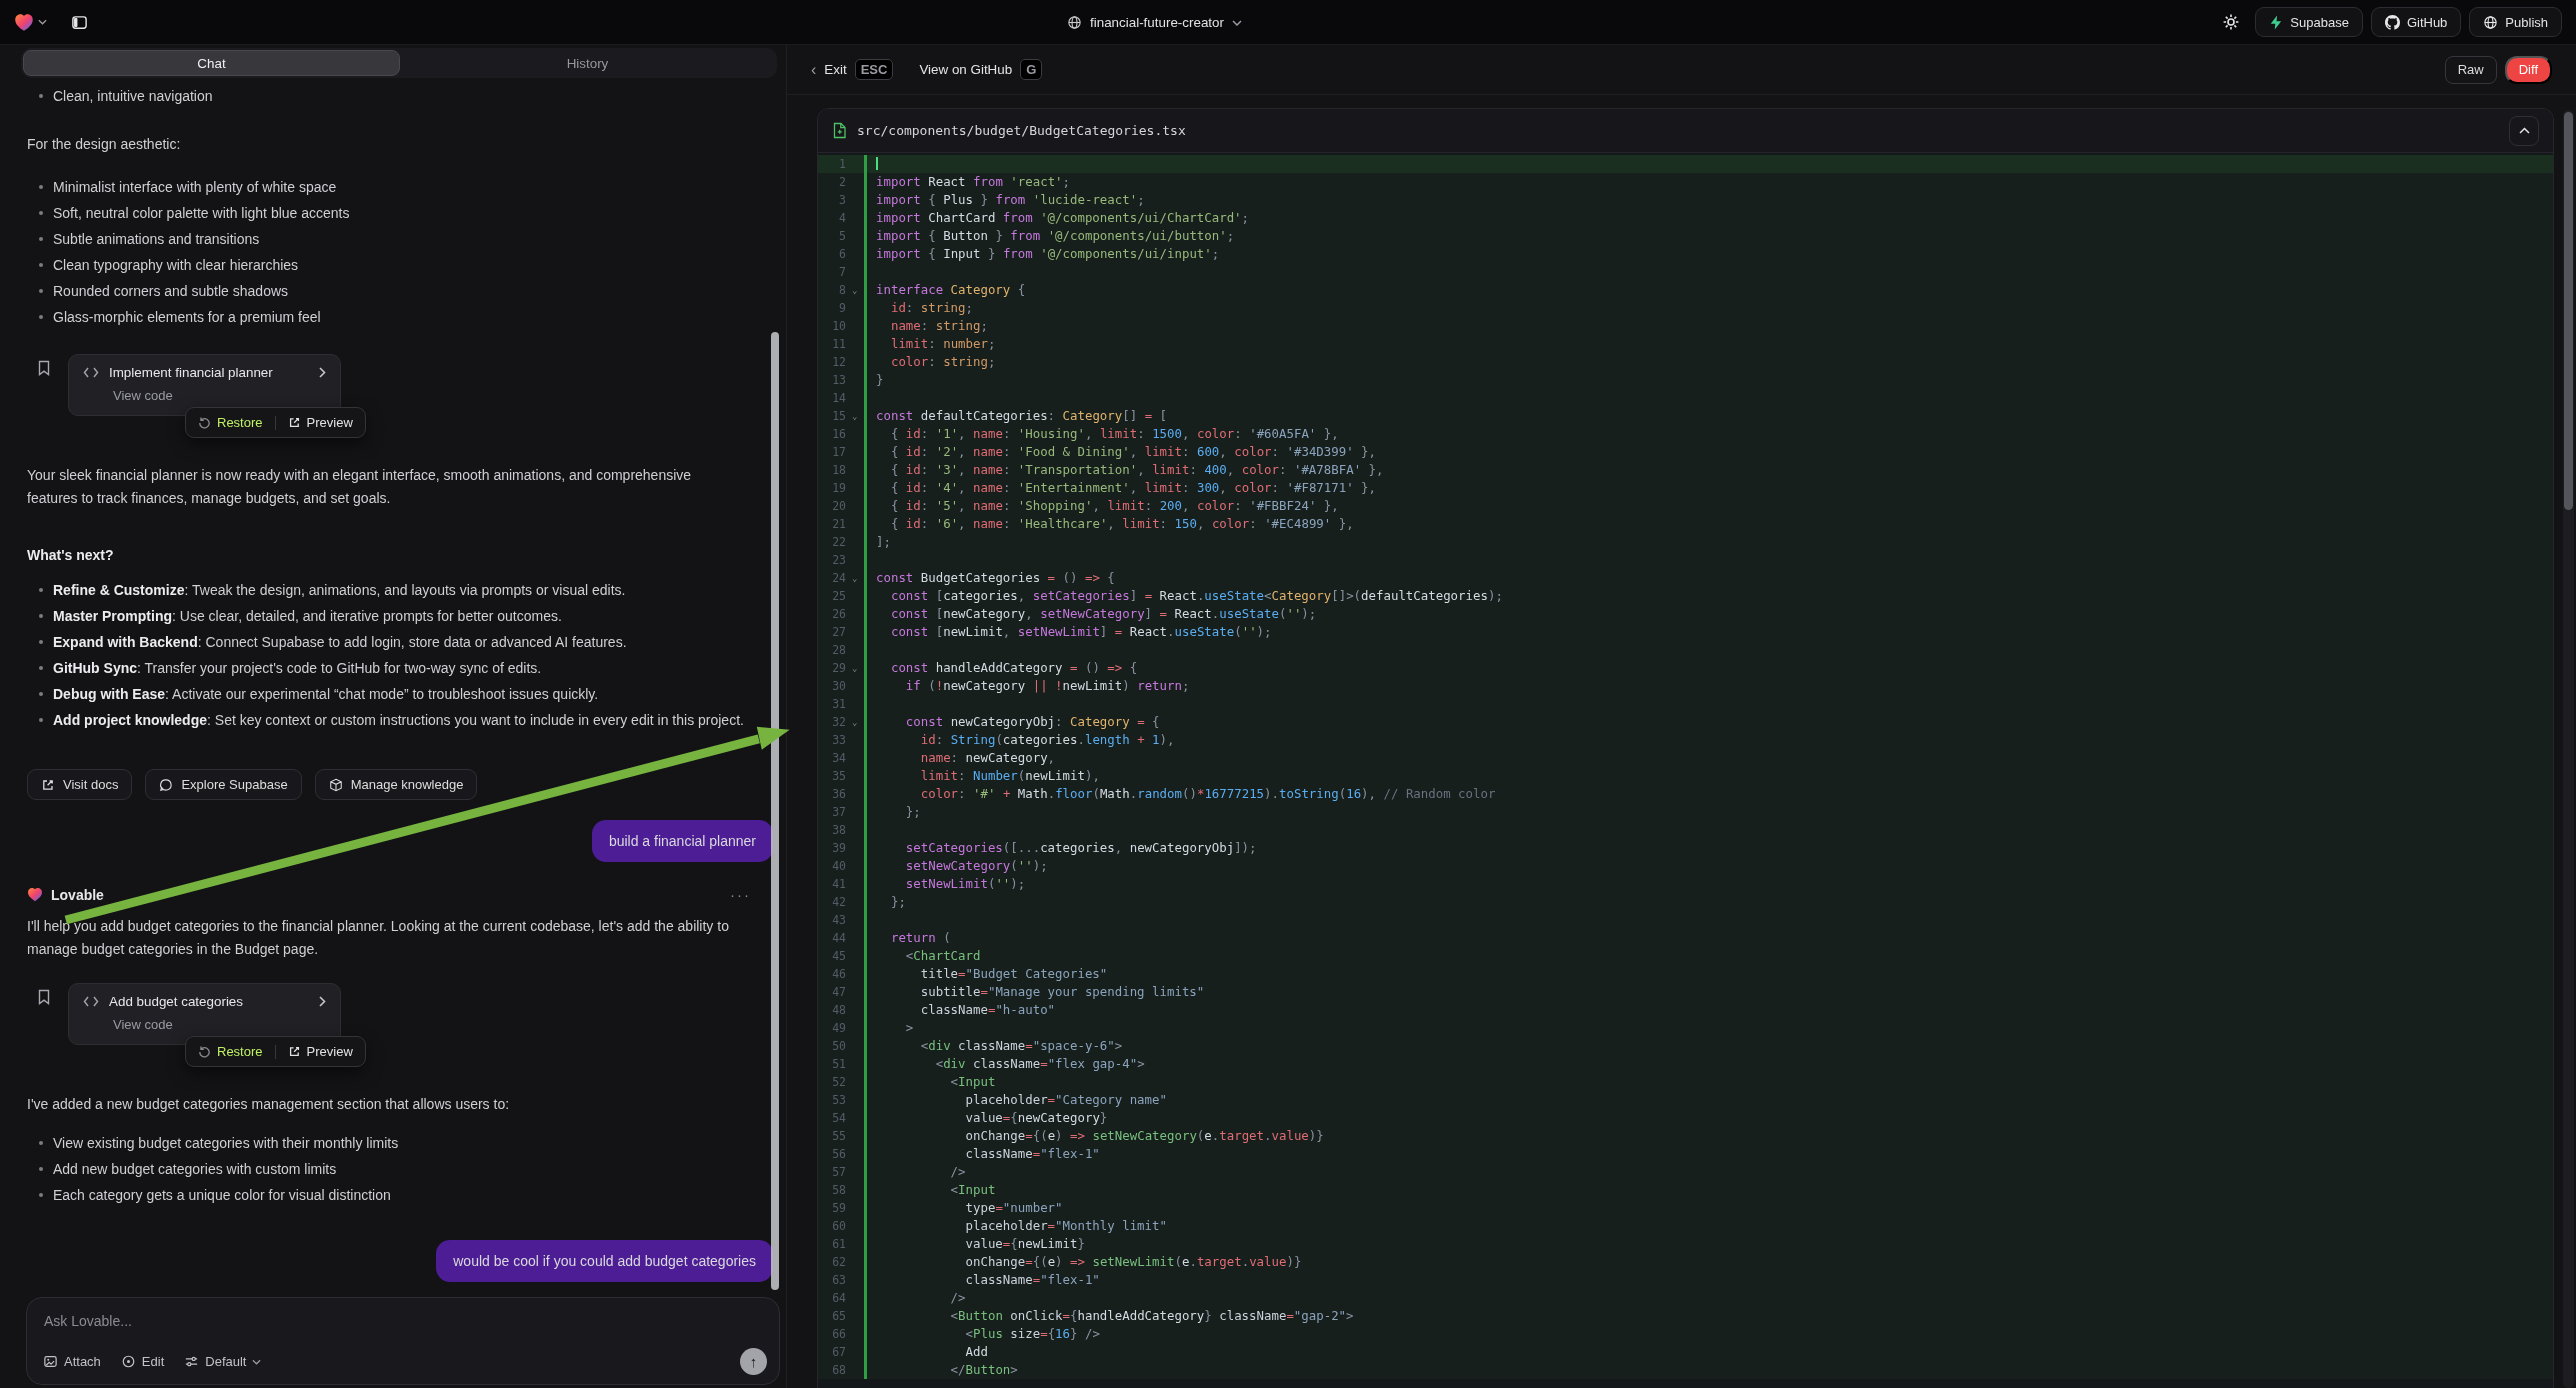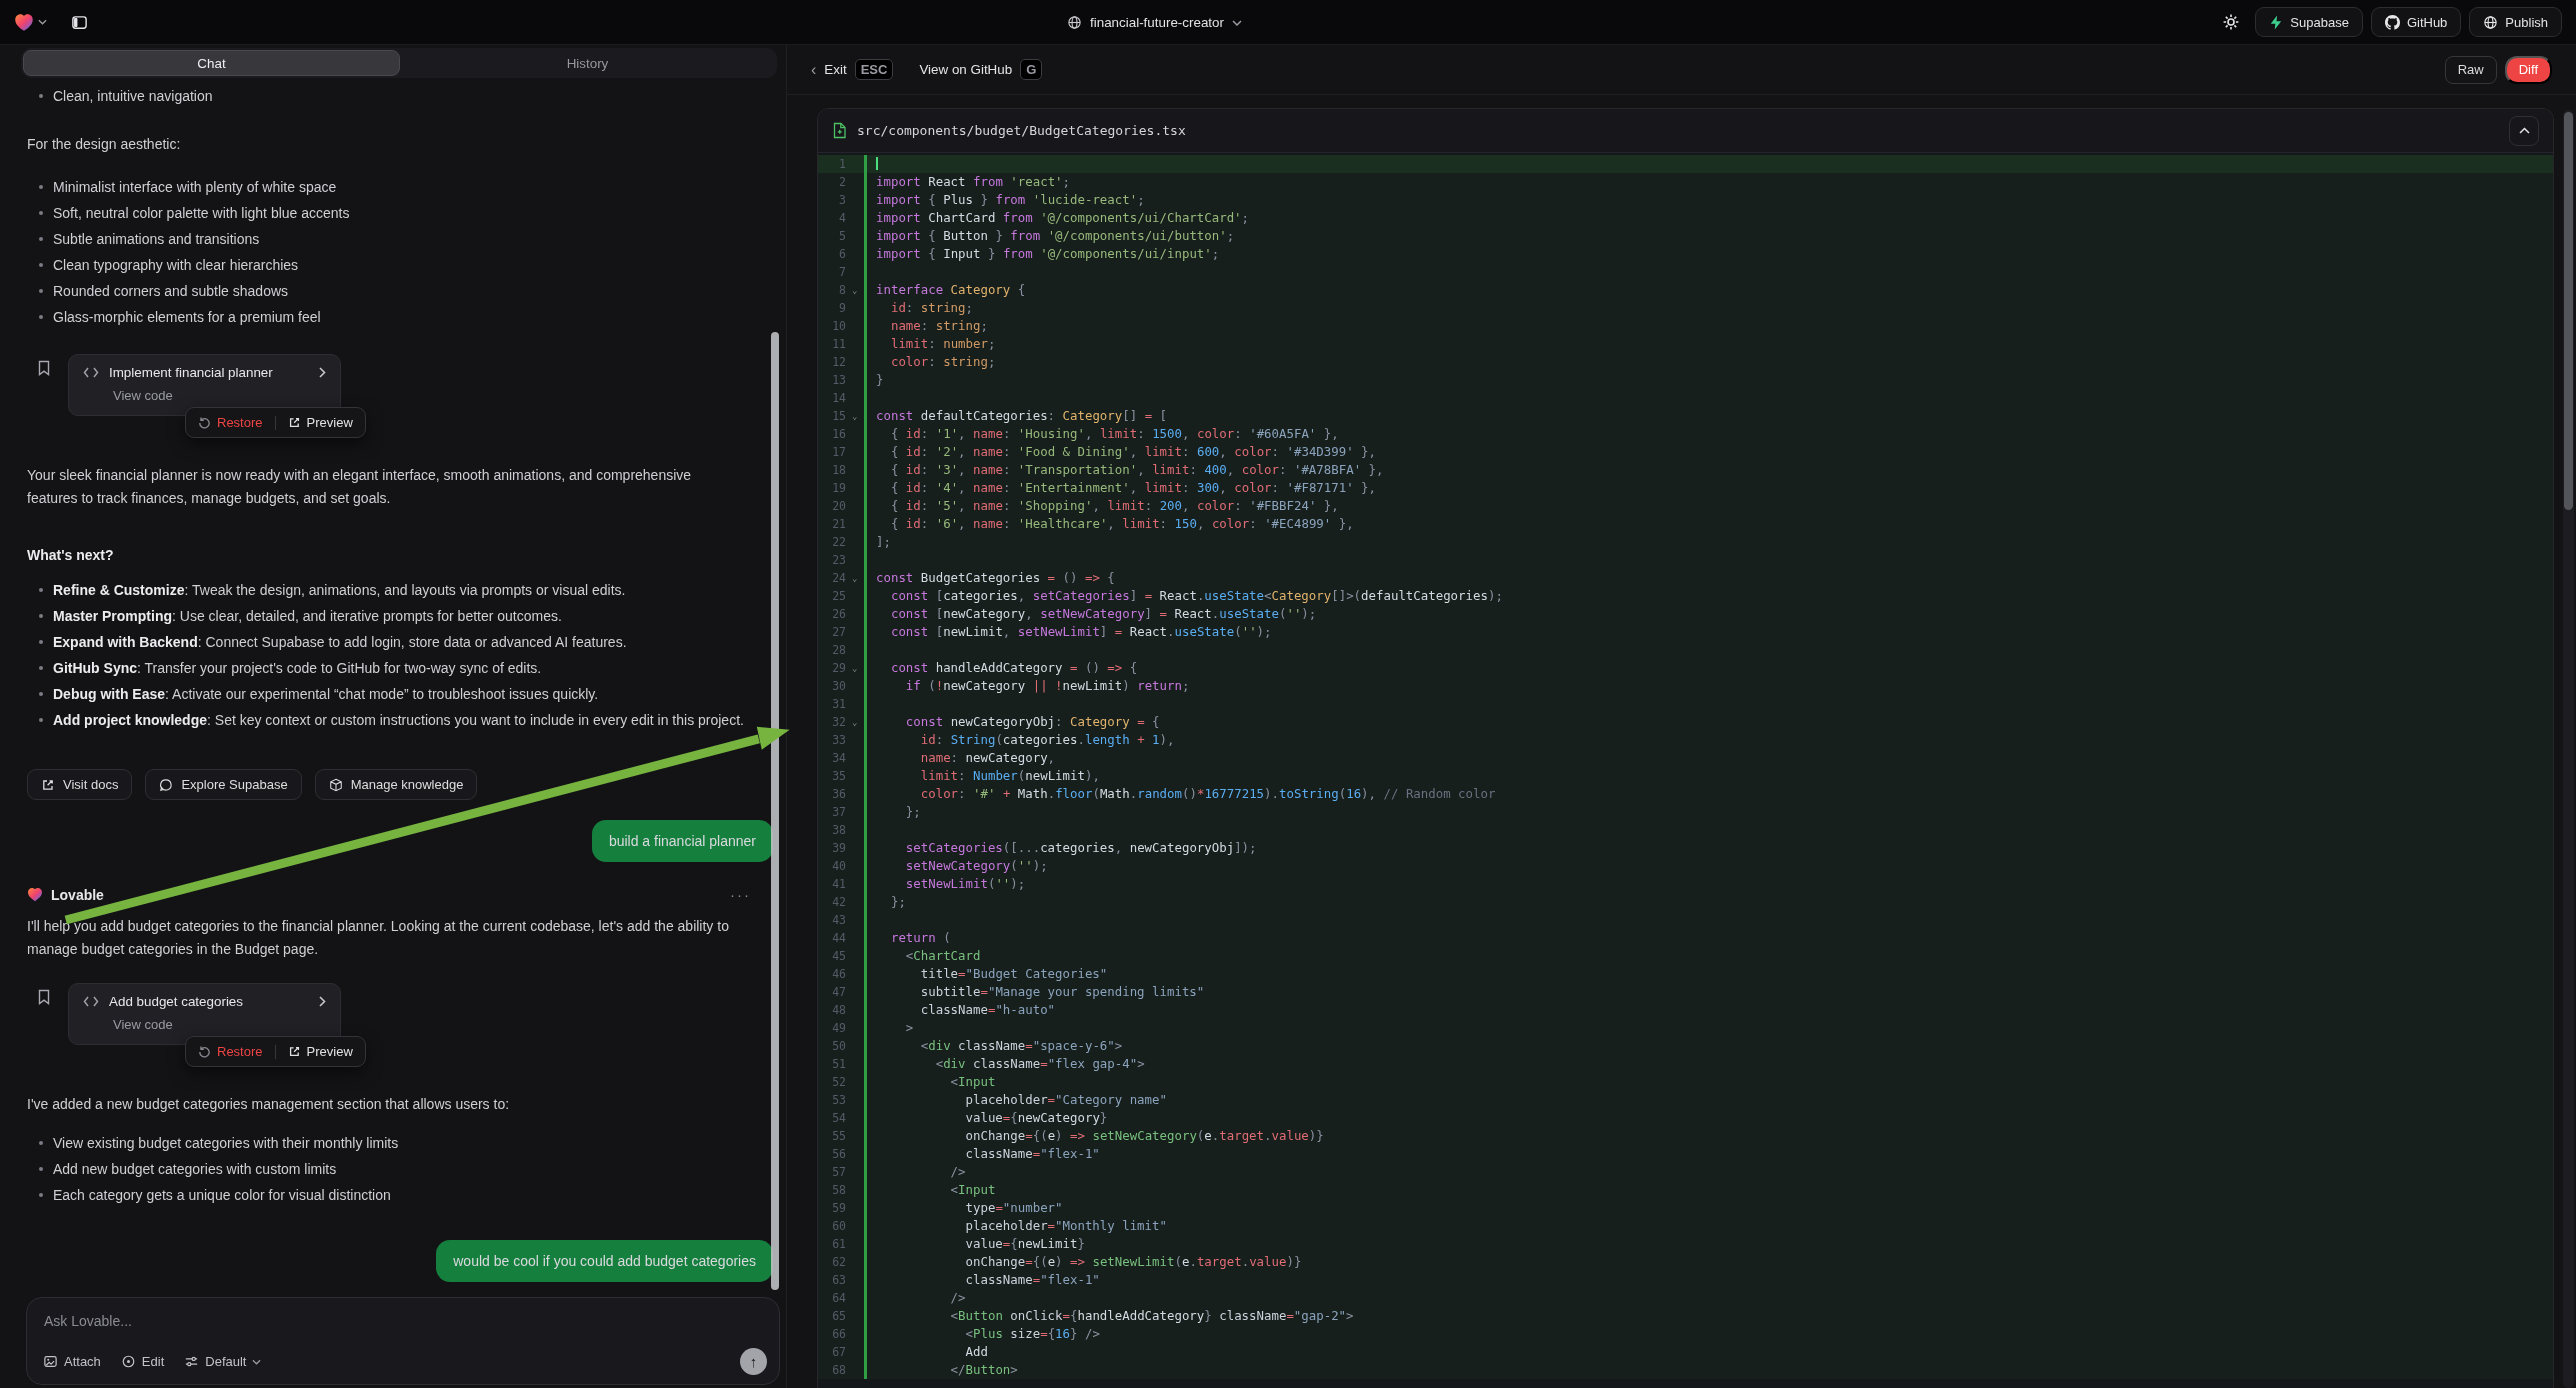--- a/index.html
+++ b/index.html
@@ -46,29 +46,29 @@
   .vcard-row { display:flex; margin-top:22px;gap:7px; }
   .bm { margin:6px 10px 0 10px; color:#a8a8b0; flex:none; }
   .vcard { width:273px; background:#202025; border:1px solid #2d2d33; border-radius:10px; padding:10px 14px 12px 14px; }
   .vcard-top { display:flex; align-items:center; gap:10px; }
   .vcard-title { font-size:13.4px; color:#e8e8ec; font-weight:500; flex:1; }
   .vcard-link { font-size:13px; color:#9a9aa2; margin:8px 0 0 30px; }
   .hoverpill { position:relative; z-index:3; margin:-10px 0 0 117px; display:inline-flex; align-items:center; gap:12px;
                background:#151518; border:1px solid #333339; border-radius:9px; padding:7px 12px; width:max-content;
                box-shadow:0 6px 16px rgba(0,0,0,.5); }
   .pill-item { display:flex; align-items:center; gap:6px; font-size:13px; }
-  .pill-item.dim { color:#ef4444; }
+  .pill-item.dim { color:#bef264; }
   .pill-item.lit { color:#e2e2e6; }
   .pill-div { width:1px; height:14px; background:#36363c; }
 
   .actions { display:flex; gap:13px; margin-top:36px; }
   .act-btn { height:31px; display:flex; align-items:center; gap:8px; padding:0 13px; background:#18181c;
              border:1px solid #2e2e34; border-radius:9px; font-size:13px; color:#dededf; }
 
-  .bubble { align-self:flex-end; background:#15803d; border-radius:14px; padding:13px 17px; font-size:14px;
+  .bubble { align-self:flex-end; background:#4c1d95; border-radius:14px; padding:13px 17px; font-size:14px;
             color:#d9d9de; width:max-content; max-width:418px; }
 
   .lovable-row { display:flex; align-items:center; margin-top:24px; }
   .lovable-name { font-size:14px; font-weight:600; color:#e8e8ea; margin-left:8px; }
   .more-dots { margin-left:auto; color:#8a8a90; font-size:15px; letter-spacing:2px; margin-right:22px; }
 
   
   .composer { position:absolute; left:13px; right:5px; bottom:3px; height:88px; background:#19191d;
               border:1px solid #2d2d33; border-radius:16px; }
   .composer-ph { position:absolute; left:17px; top:15px; font-size:14px; color:#8b8b93; }

